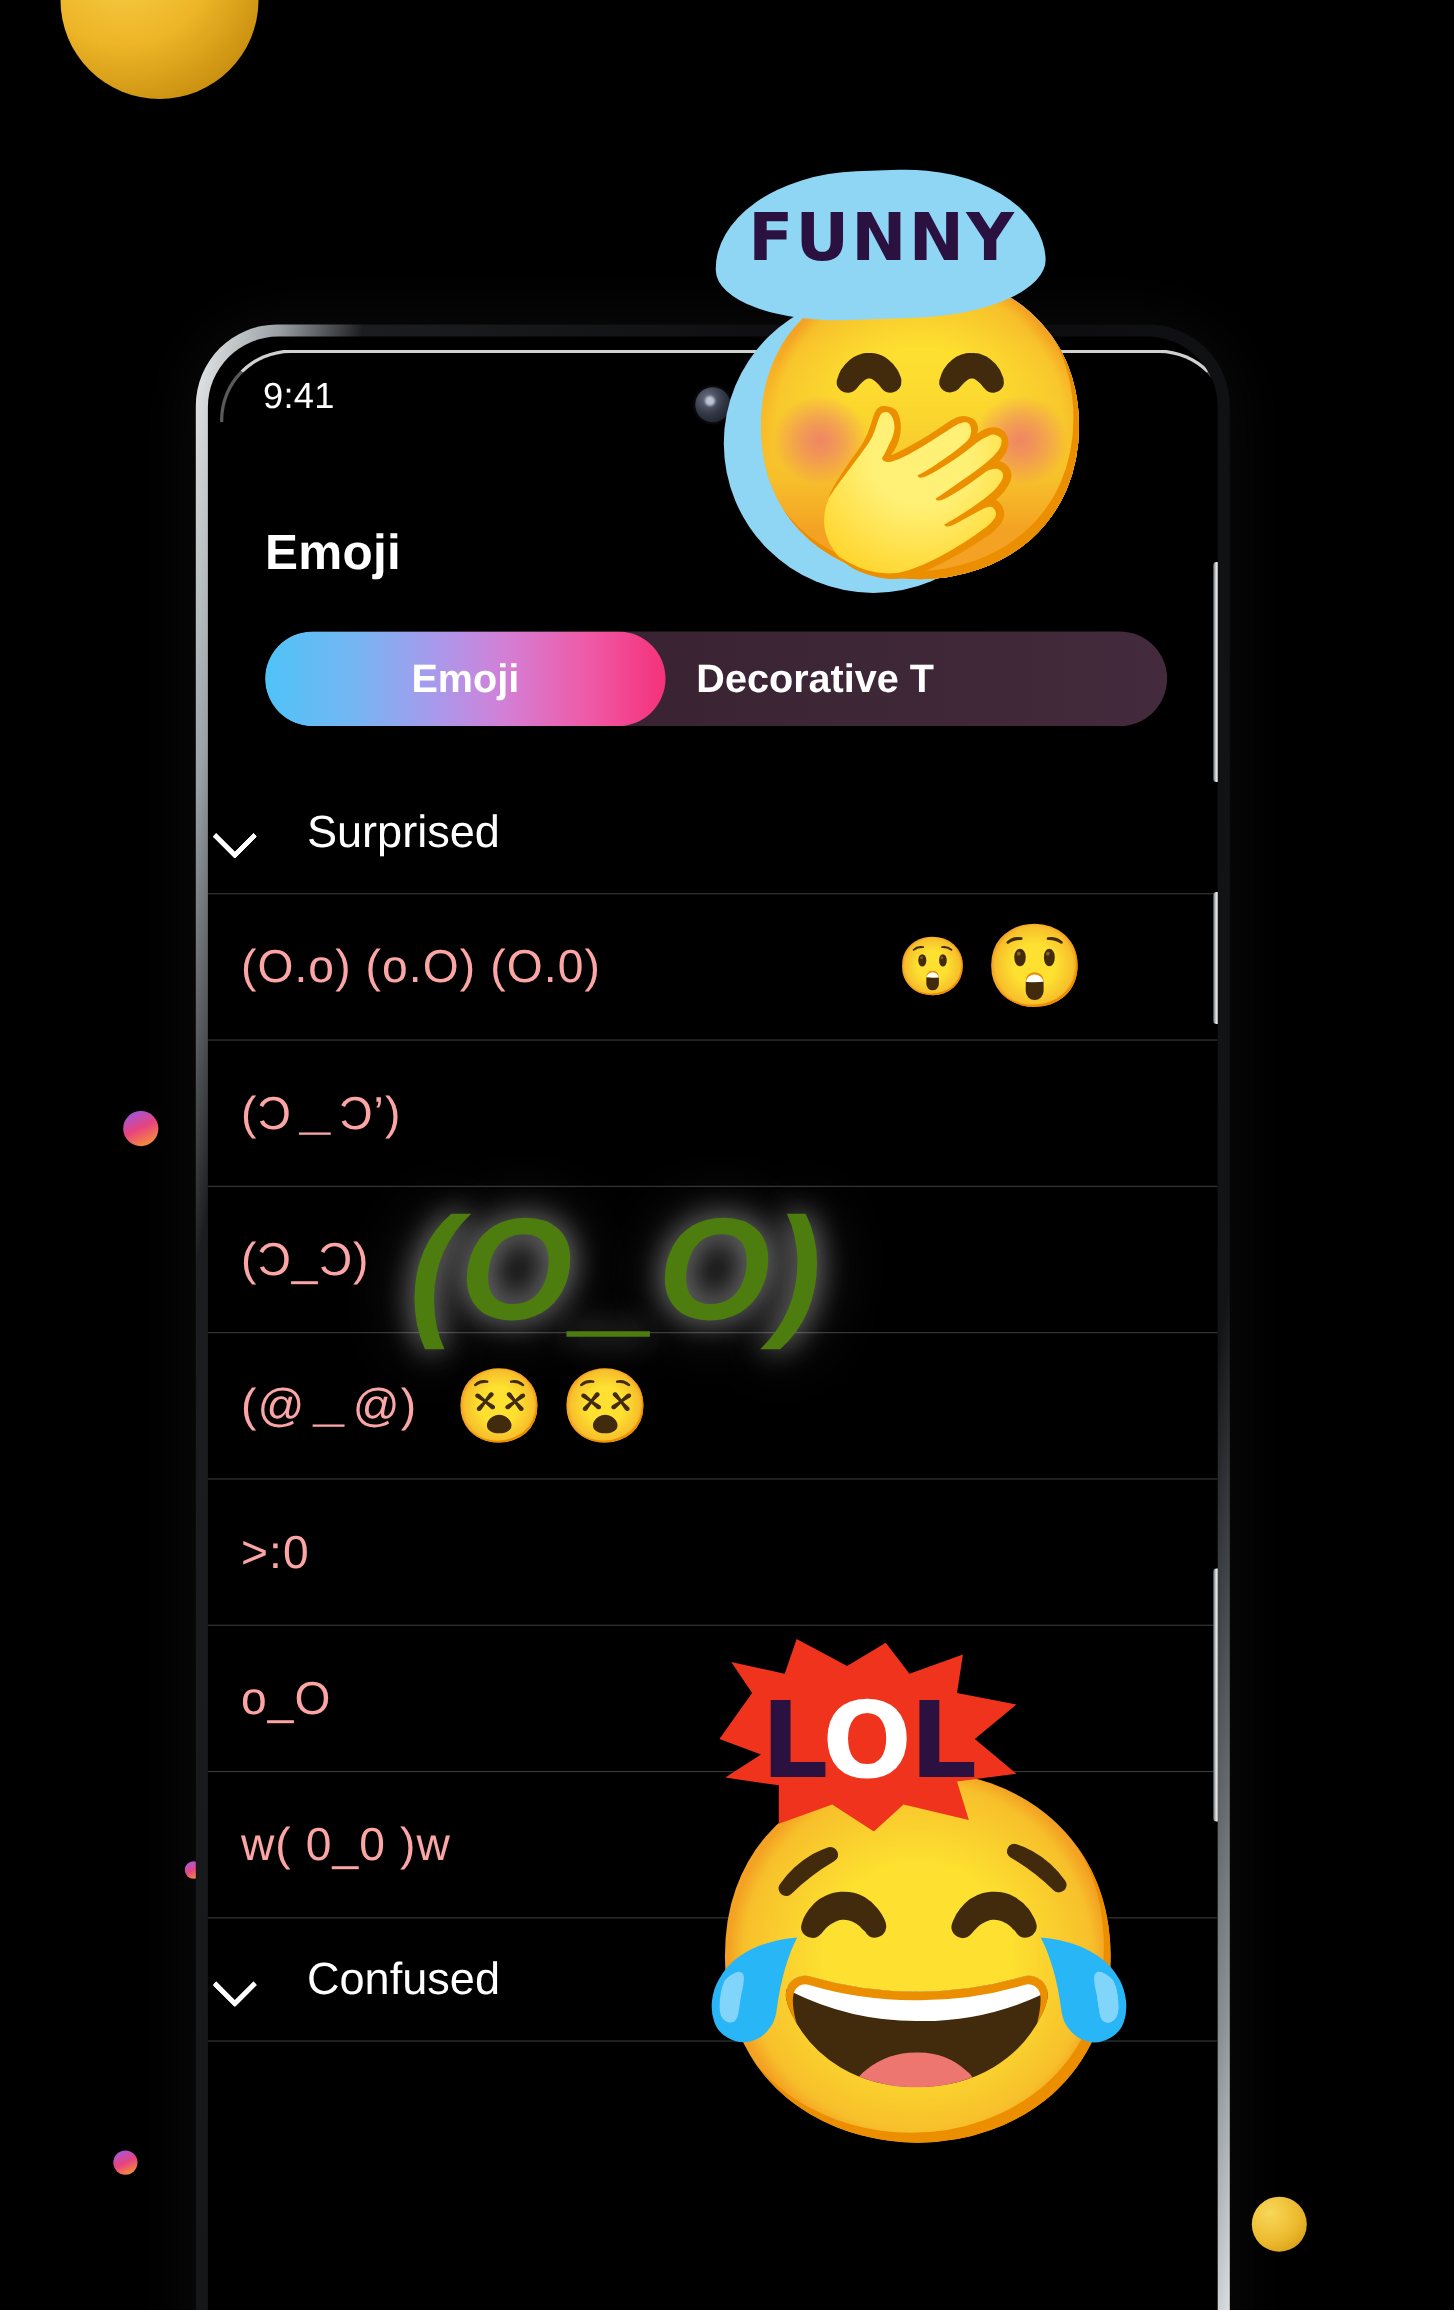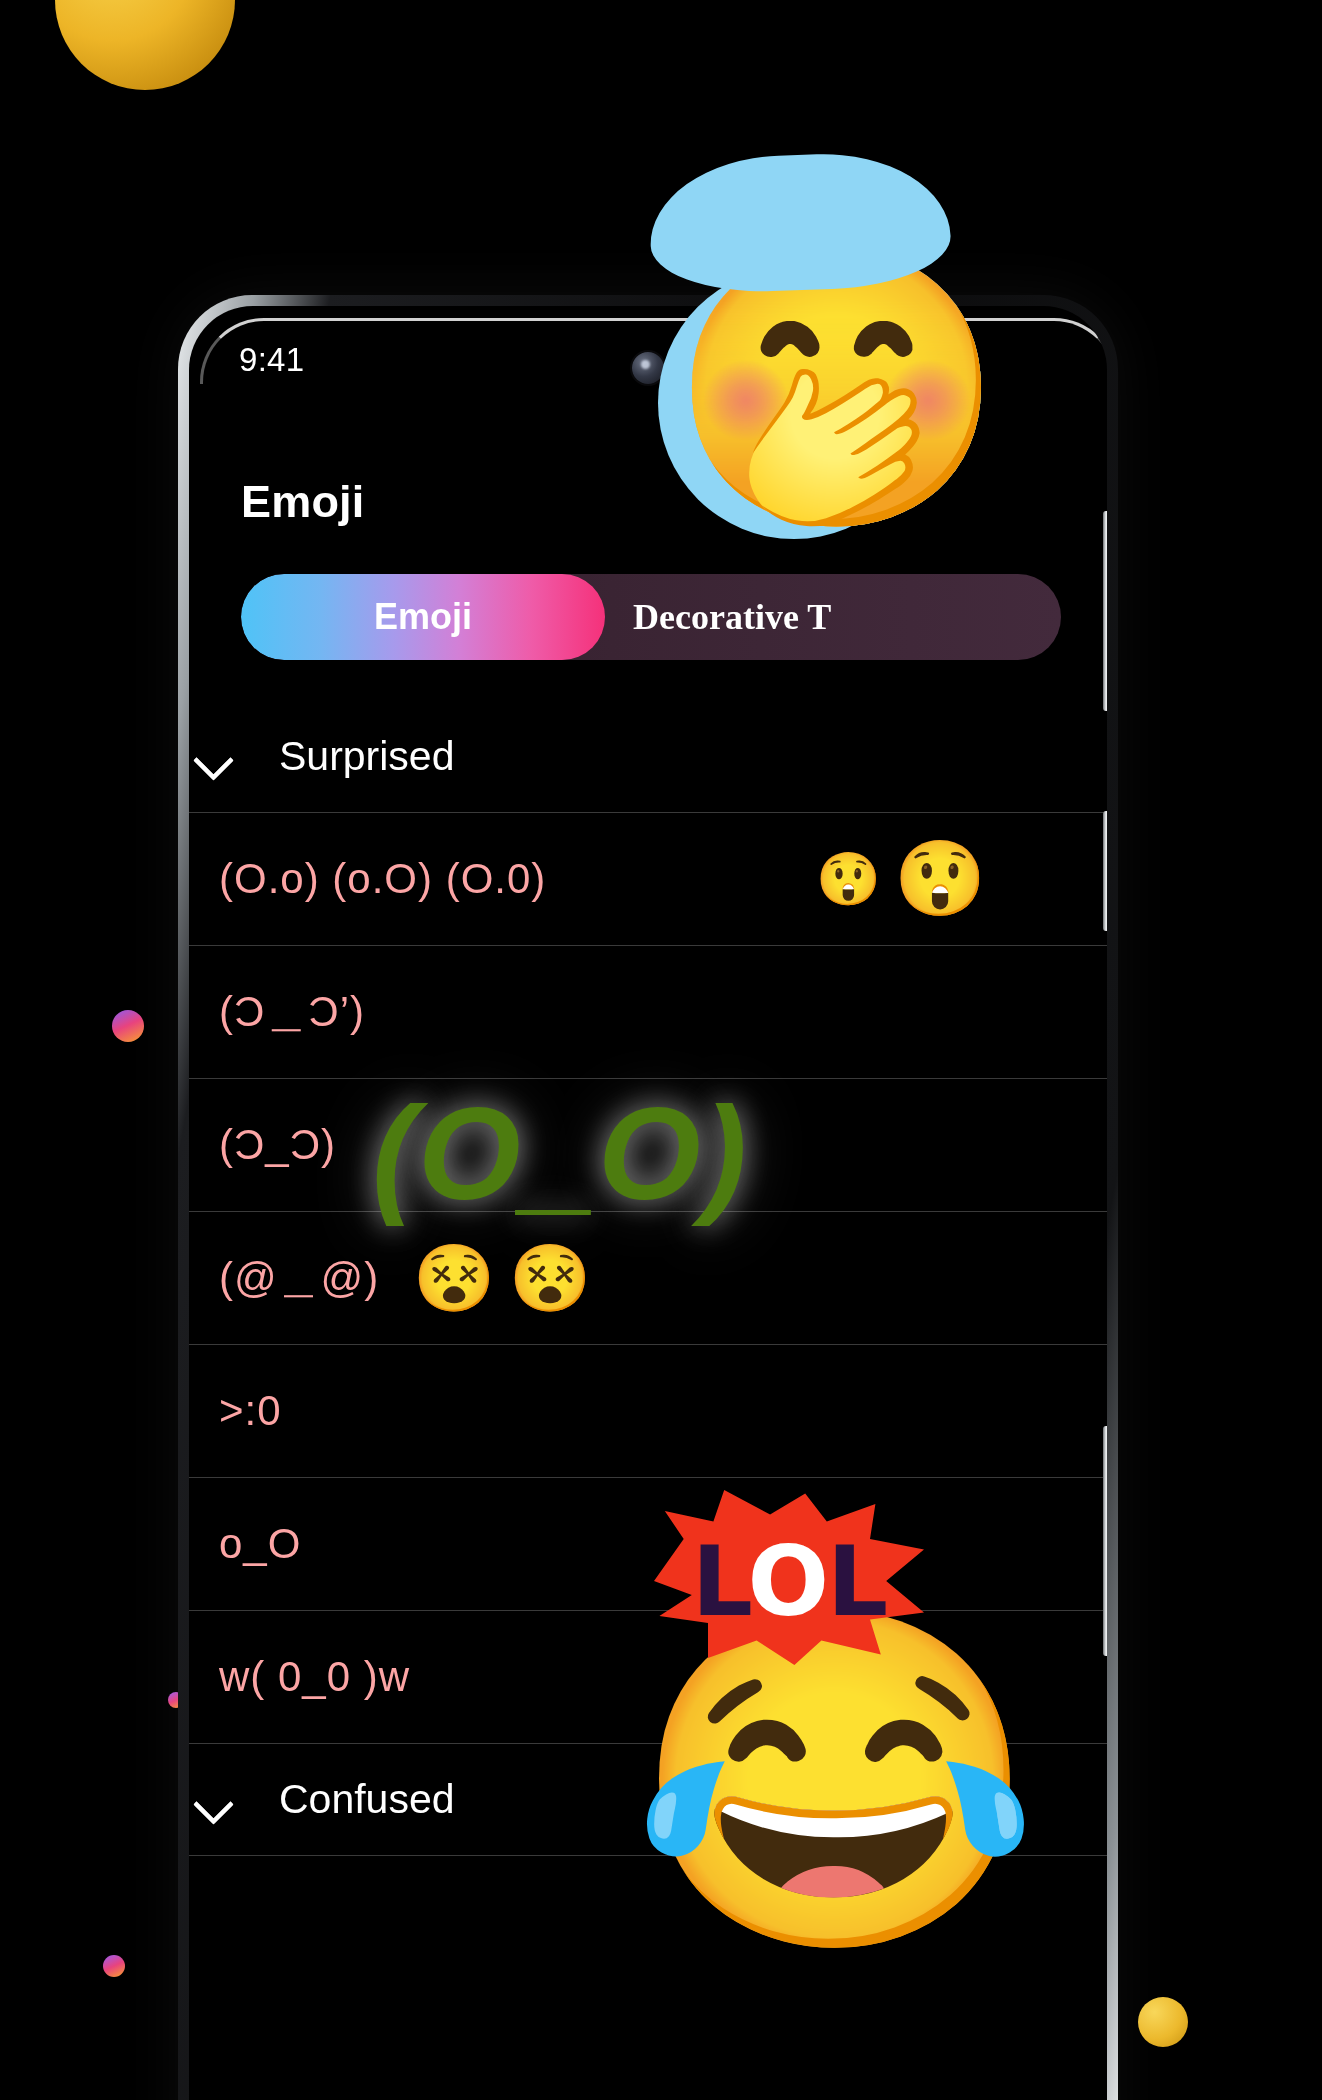--- a/index.html
+++ b/index.html
@@ -127,21 +127,21 @@
     height: 86px; display: flex; align-items: center; justify-content: center;
     color: #ffffff; font-size: 36px; font-weight: 600;
     white-space: nowrap;
   }
   .tab-active {
     width: 364px; height: 86px; border-radius: 43px;
     background: linear-gradient(90deg, #4fc3f7 0%, #74b6f2 22%, #a79aec 42%,
                 #d37fd6 60%, #ef5ba8 80%, #f5317a 100%);
     flex: 0 0 364px;
   }
-  .tab-inactive { flex: 1 1 auto; padding-left: 28px; justify-content: flex-start; font-family: Liberation Serif, serif; }
+  .tab-inactive { flex: 1 1 auto; padding-left: 28px; justify-content: flex-start; }
 
   
   .list { margin-top: 40px; }
   .section-head {
     display: flex; align-items: center;
     height: 112px; 
   }
   .chev {
     width: 48px; height: 48px; position: relative; flex: 0 0 48px;
   }
@@ -325,20 +325,21 @@
       <div class="bezel-hi"></div>
     </div>
   </div>
 
   <div class="bigtext">(O_O)</div>
 
   <div class="sticker-funny">
     <div class="funny-face-ring"></div>
     <div class="funny-face">🤭</div>
     <div class="funny-badge"></div>
+    <div class="funny-word">FUNNY</div>
   </div>
 
   <div class="sticker-lol">
     <div class="lol-face">😂</div>
     <div class="lol-burst"></div>
     <div class="lol-word"><span>L</span><span class="mid">O</span><span>L</span></div>
   </div>
 
 </div>
 

